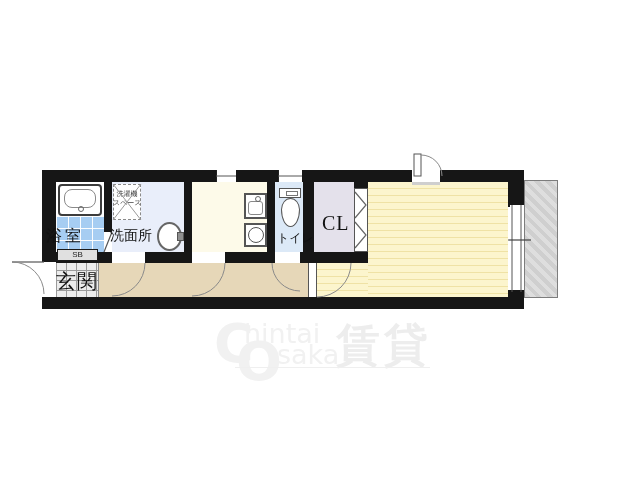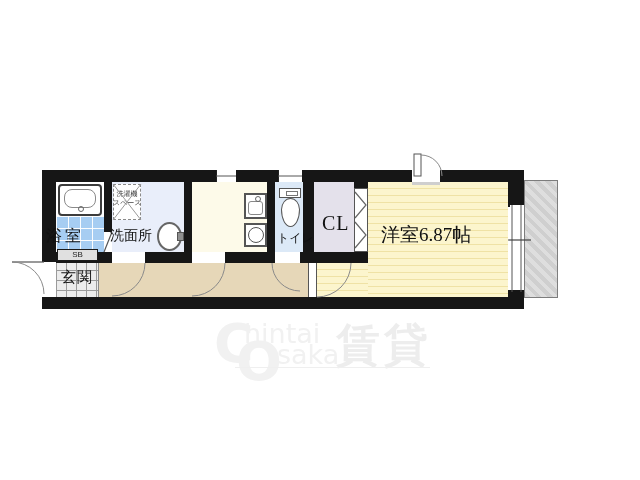--- a/index.html
+++ b/index.html
@@ -85,21 +85,21 @@
      font-size:8px;line-height:10px;text-align:center;color:#222;}
 
   
   .lbl-bath{left:46px;top:226px;font-size:16px;letter-spacing:3px;}
   .lbl-wash{left:110px;top:227px;font-size:14px;}
   .lbl-laundry{left:113px;top:189px;width:28px;font-size:7px;line-height:9px;text-align:center;color:#333;}
   .lbl-toi{left:277px;top:230px;font-size:12px;}
   .lbl-cl{left:322px;top:212px;font-size:20px;font-family:"Liberation Serif",serif;letter-spacing:1px;}
   .lbl-room{left:381px;top:222px;font-size:19px;font-family:"Liberation Serif",serif;}
   .lbl-balc{left:531px;top:229px;font-size:16px;letter-spacing:1px;}
-  .lbl-genkan{left:56px;top:268px;width:42px;font-size:15px;text-align:center;letter-spacing:1px;}
+  .lbl-genkan{left:56px;top:268px;width:42px;font-size:20px;text-align:center;letter-spacing:1px;}
 
   
   .wm{color:#f1f1f1;}
   .wm-c{left:214px;top:312px;font-size:54px;font-weight:bold;font-family:"DejaVu Sans",sans-serif;}
   .wm-hintai{left:244px;top:318px;font-size:27px;font-family:"DejaVu Sans",sans-serif;}
   .wm-o{left:236px;top:330px;font-size:54px;font-weight:bold;font-family:"DejaVu Sans",sans-serif;}
   .wm-saka{left:277px;top:339px;font-size:27px;font-family:"DejaVu Sans",sans-serif;}
   .wm-kanji{left:336px;top:316px;font-size:44px;font-weight:bold;color:#ededed;letter-spacing:4px;}
   .wm-line{left:235px;top:367px;width:195px;height:1px;background:#efefef;}
 
@@ -193,21 +193,20 @@
     <line x1="278" y1="176" x2="302" y2="176" stroke="#555" stroke-width="1"></line>
     <line x1="512" y1="205" x2="512" y2="292" stroke="#555" stroke-width="1"></line>
     <line x1="521" y1="205" x2="521" y2="292" stroke="#555" stroke-width="1"></line>
     <line x1="508" y1="240" x2="531" y2="240" stroke="#444" stroke-width="1.2"></line>
   </svg>
 
   <div class="lbl lbl-bath">浴室</div>
   <div class="lbl lbl-wash">洗面所</div>
   <div class="lbl lbl-toi">トイレ</div>
   <div class="lbl lbl-cl">CL</div>
-  <div class="lbl lbl-room">洋室6.87帖</div>
   <div class="lbl lbl-genkan">玄関</div>
 
   <div class="lbl wm wm-c">C</div>
   <div class="lbl wm wm-hintai">hintai</div>
   <div class="lbl wm wm-o">O</div>
   <div class="lbl wm wm-saka">saka</div>
   <div class="lbl wm wm-kanji">賃貸</div>
   <div class="abs wm-line"></div>
 
 </div>

